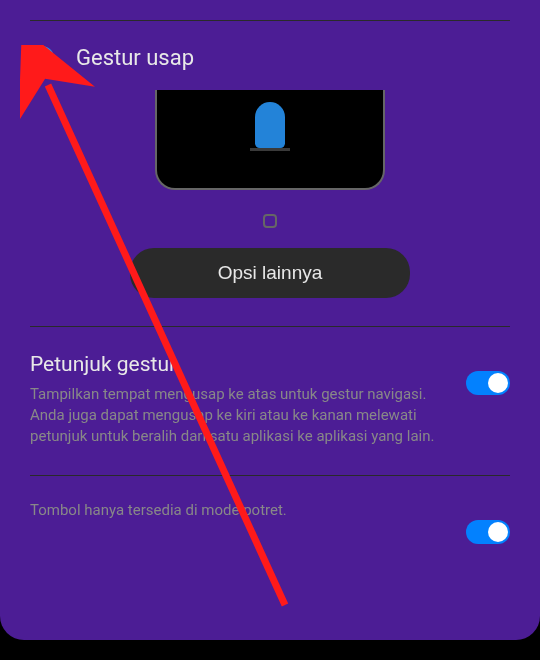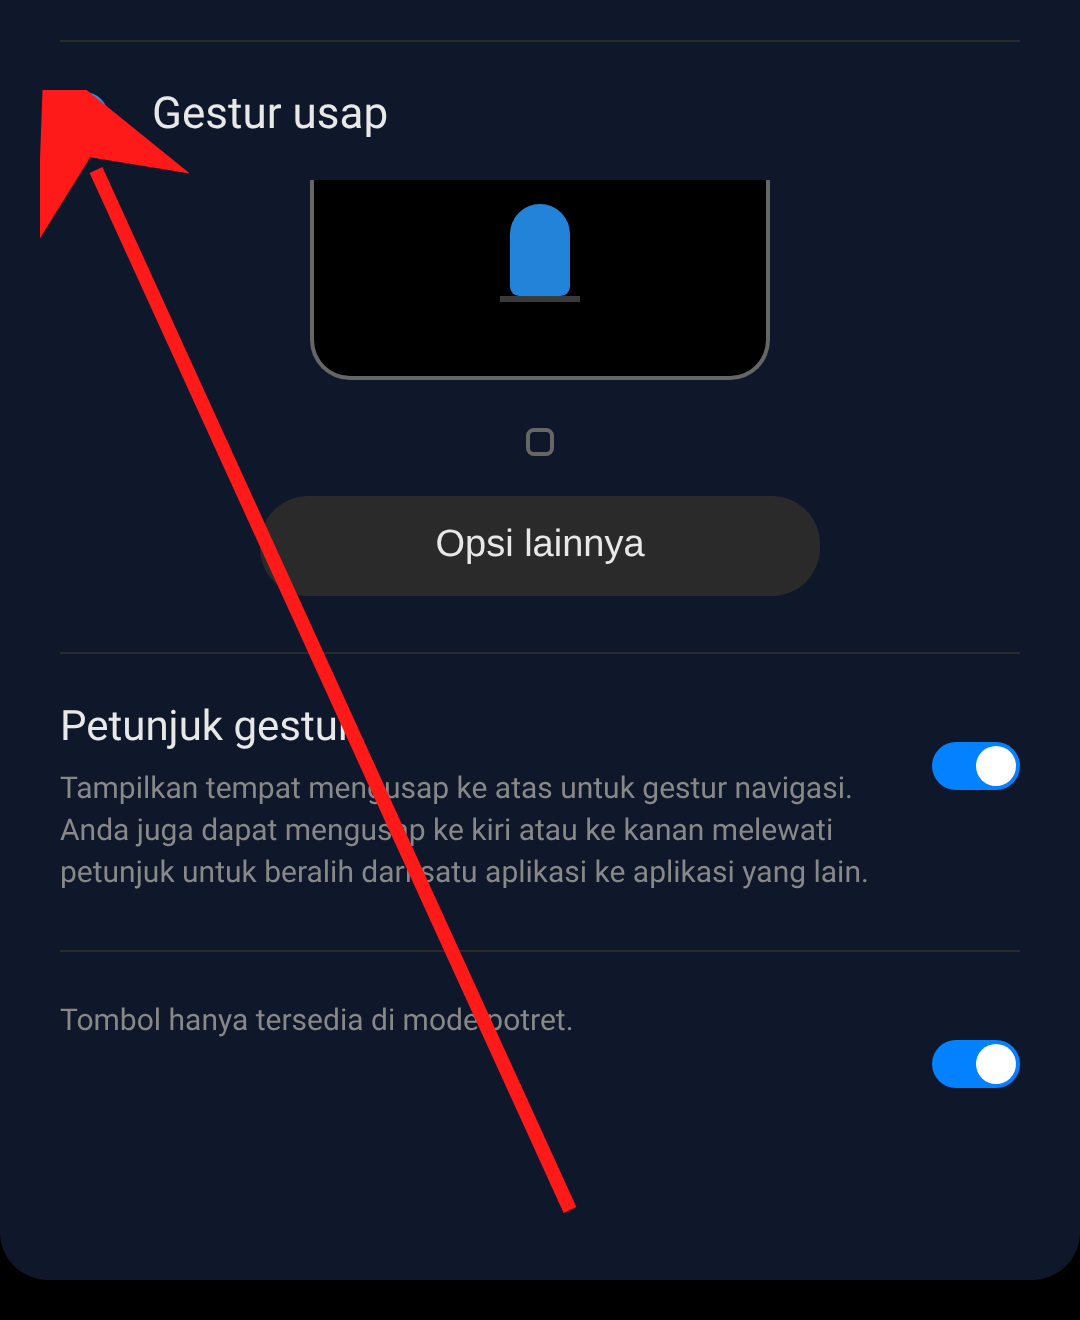--- a/index.html
+++ b/index.html
@@ -6,21 +6,21 @@
     body {
       width: 540px;
       height: 660px;
       background: #000;
       font-family: -apple-system, BlinkMacSystemFont, 'Segoe UI', Roboto, sans-serif;
       color: #fff;
       overflow: hidden;
       position: relative;
     }
     .container {
-      background: #0f172a;
+      background: #4c1d95;
       padding: 20px 30px;
       border-radius: 0 0 24px 24px;
       height: 640px;
     }
     .divider-top {
       border-top: 1px solid #2a2a2a;
       margin: 0 0 24px 0;
     }
     .radio-row {
       display: flex;

